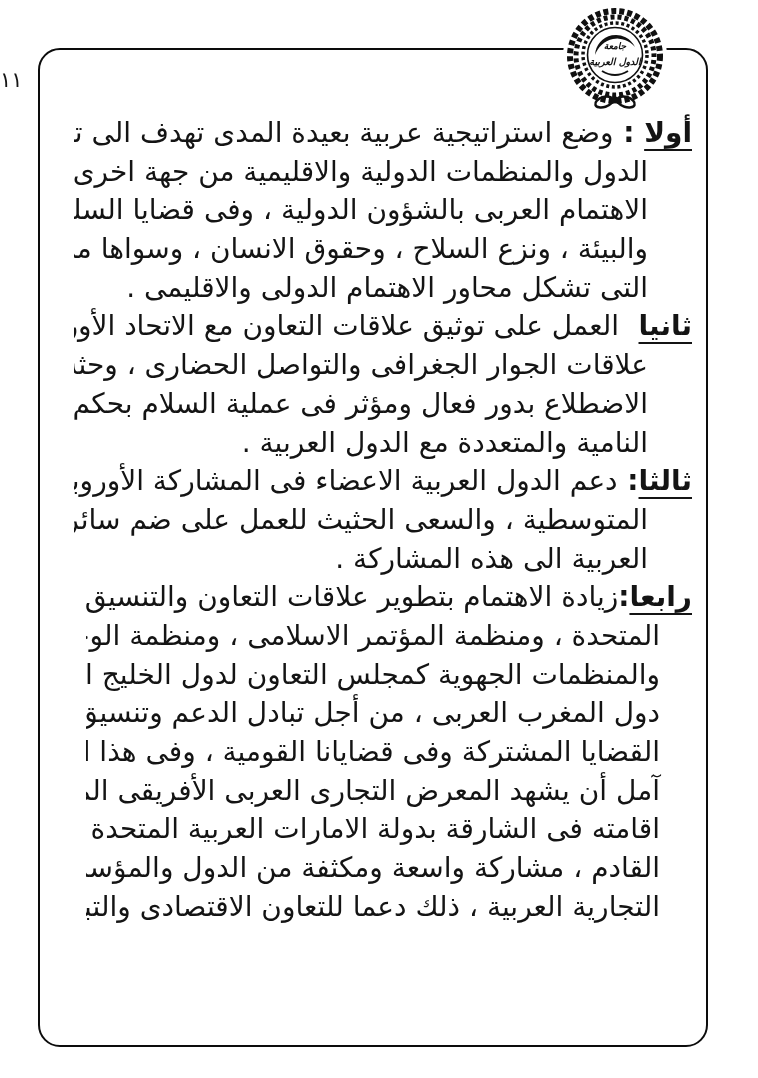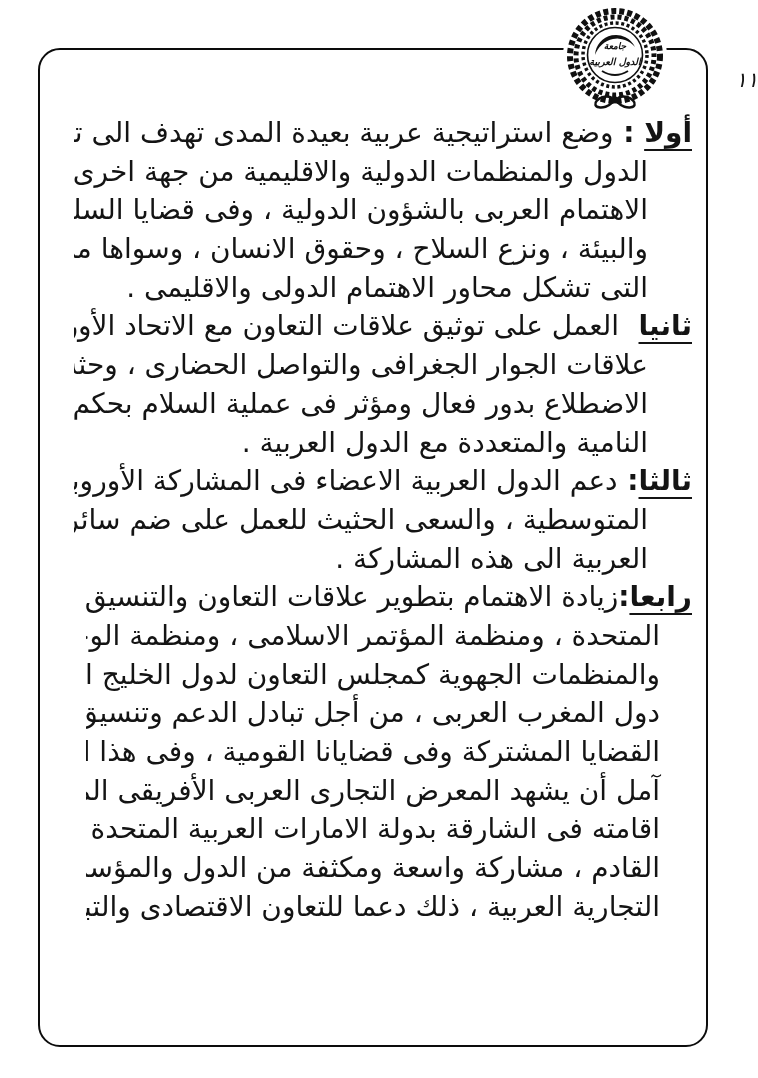--- a/index.html
+++ b/index.html
@@ -21,25 +21,24 @@
   }
   .emblem {
     position: absolute;
     left: 562px; top: 3px;
     width: 106px; height: 112px; font-style: italic;
   }
   .page-number {
     position: absolute;
     top: 68px; left: 0;
     width: 758px;
-    text-align: right;
+    text-align: left;
     font-size: 21px;
     letter-spacing: 2px;
     color: #161616;
-    font-style: italic;
   }
   .text-block {
     position: absolute;
     top: 114px;
     left: 74px;
     right: 66px;
     direction: rtl;
     font-size: 28px;
     line-height: 38.7px;
     color: #141414;

